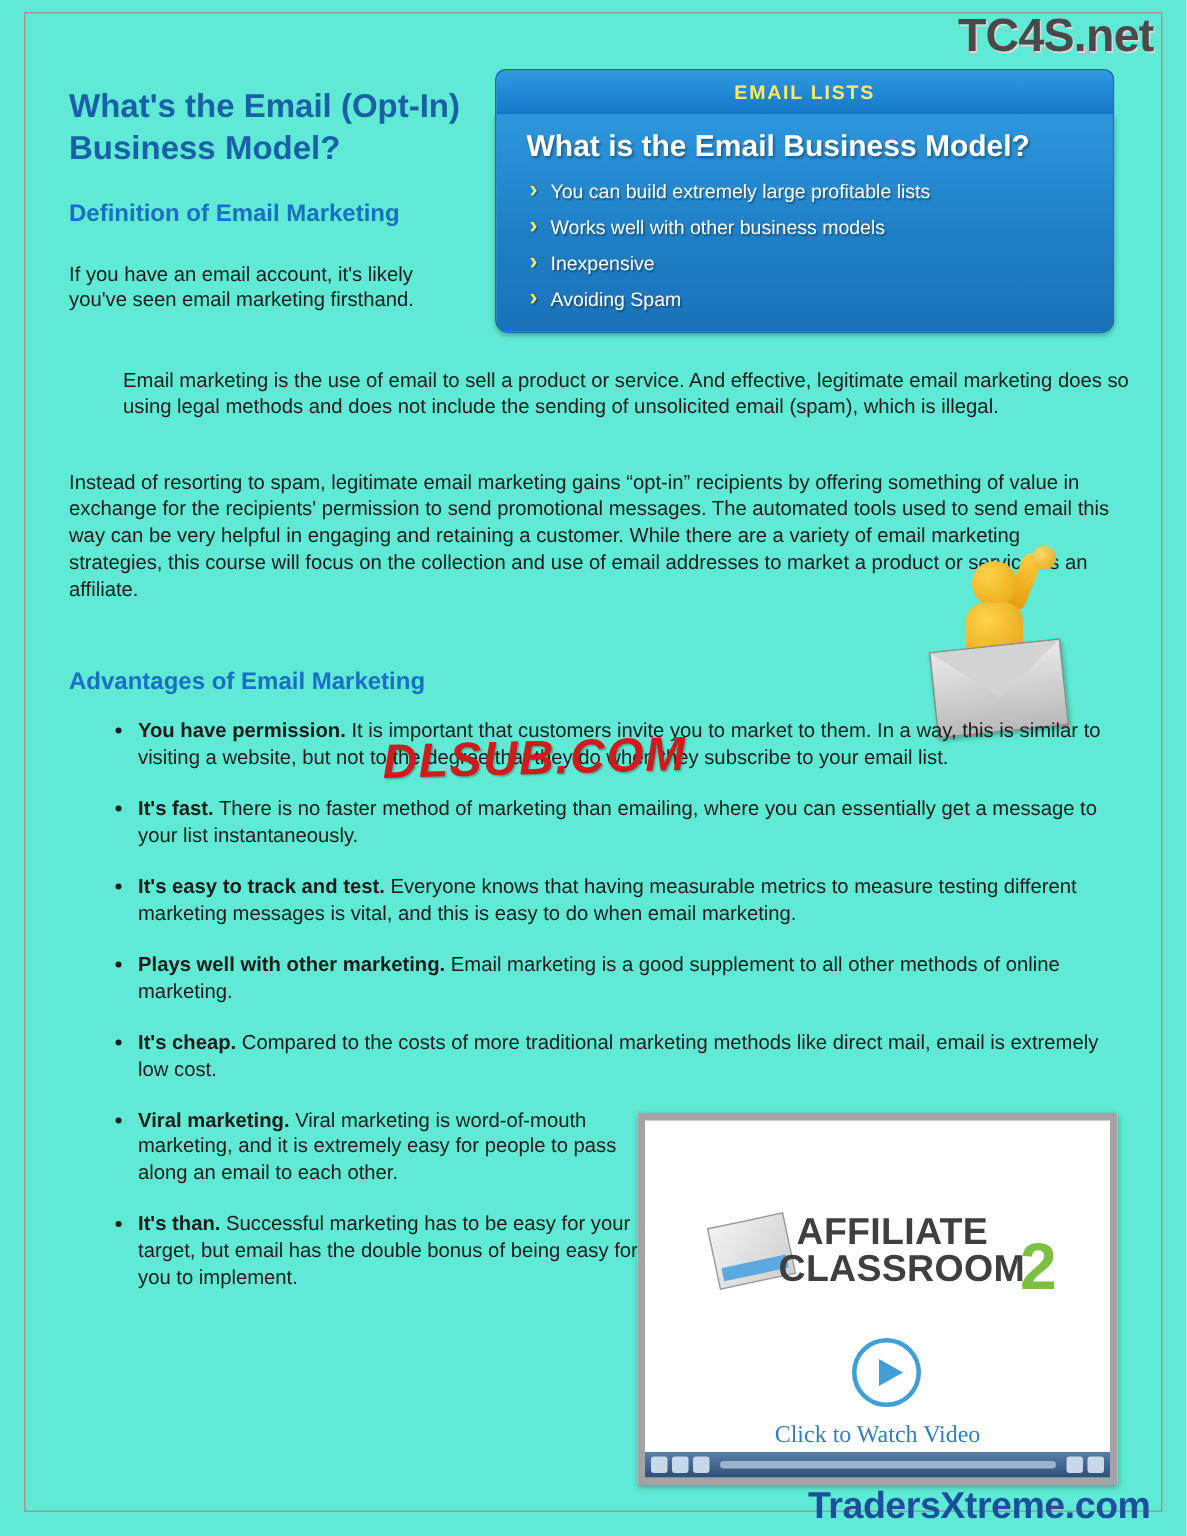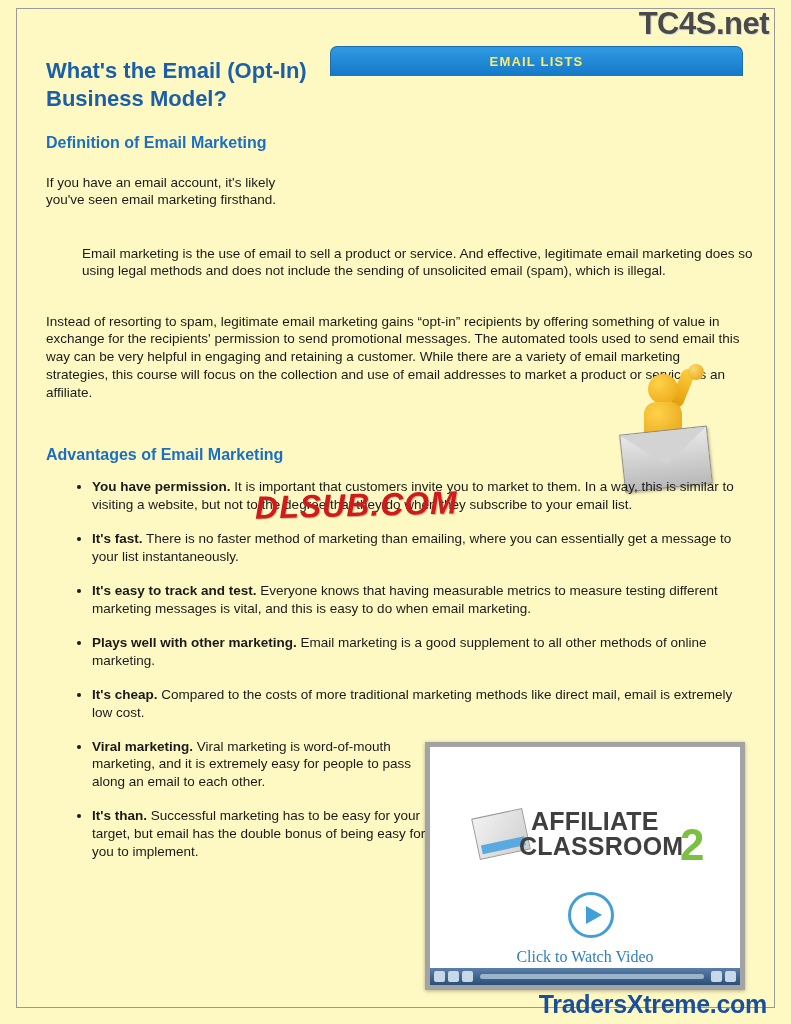--- a/index.html
+++ b/index.html
@@ -5,21 +5,21 @@
   * { box-sizing: border-box; }
   html, body {
     margin: 0; padding: 0;
     width: 791px; height: 1024px;
     background: #ffffff;
     font-family: "Liberation Sans", sans-serif;
   }
   .page {
     position: relative;
     width: 791px; height: 1024px;
-    background: #fef9c3;
+    background: #5eead4;
     overflow: hidden;
   }
   .page-border {
     position: absolute;
     left: 16px; top: 8px;
     width: 759px; height: 1000px;
     border: 1px solid #9a9a9a;
     pointer-events: none;
   }
 
@@ -304,20 +304,29 @@
 <div class="page">
 
   <div class="page-border"></div>
 
   <div class="wm-top">TC4S.net</div>
 
   <h1 class="title">What's the Email (Opt-In) Business Model?</h1>
 
   <div class="callout">
     <div class="callout-head">EMAIL LISTS</div>
+    <div class="callout-body">
+      <div class="callout-title">What is the Email Business Model?</div>
+      <ul class="callout-list">
+        <li>You can build extremely large profitable lists</li>
+        <li>Works well with other business models</li>
+        <li>Inexpensive</li>
+        <li>Avoiding Spam</li>
+      </ul>
+    </div>
   </div>
 
   <h2 class="subhead sub1">Definition of Email Marketing</h2>
 
   <p class="body-text p1">If you have an email account, it's likely you've seen email marketing firsthand.</p>
   <p class="body-text p2">Email marketing is the use of email to sell a product or service. And effective, legitimate email marketing does so using legal methods and does not include the sending of unsolicited email (spam), which is illegal.</p>
   <p class="body-text p3">Instead of resorting to spam, legitimate email marketing gains “opt-in” recipients by offering something of value in exchange for the recipients' permission to send promotional messages. The automated tools used to send email this way can be very helpful in engaging and retaining a customer. While there are a variety of email marketing strategies, this course will focus on the collection and use of email addresses to market a product or service as an affiliate.</p>
 
   <h2 class="subhead sub2">Advantages of Email Marketing</h2>
 

